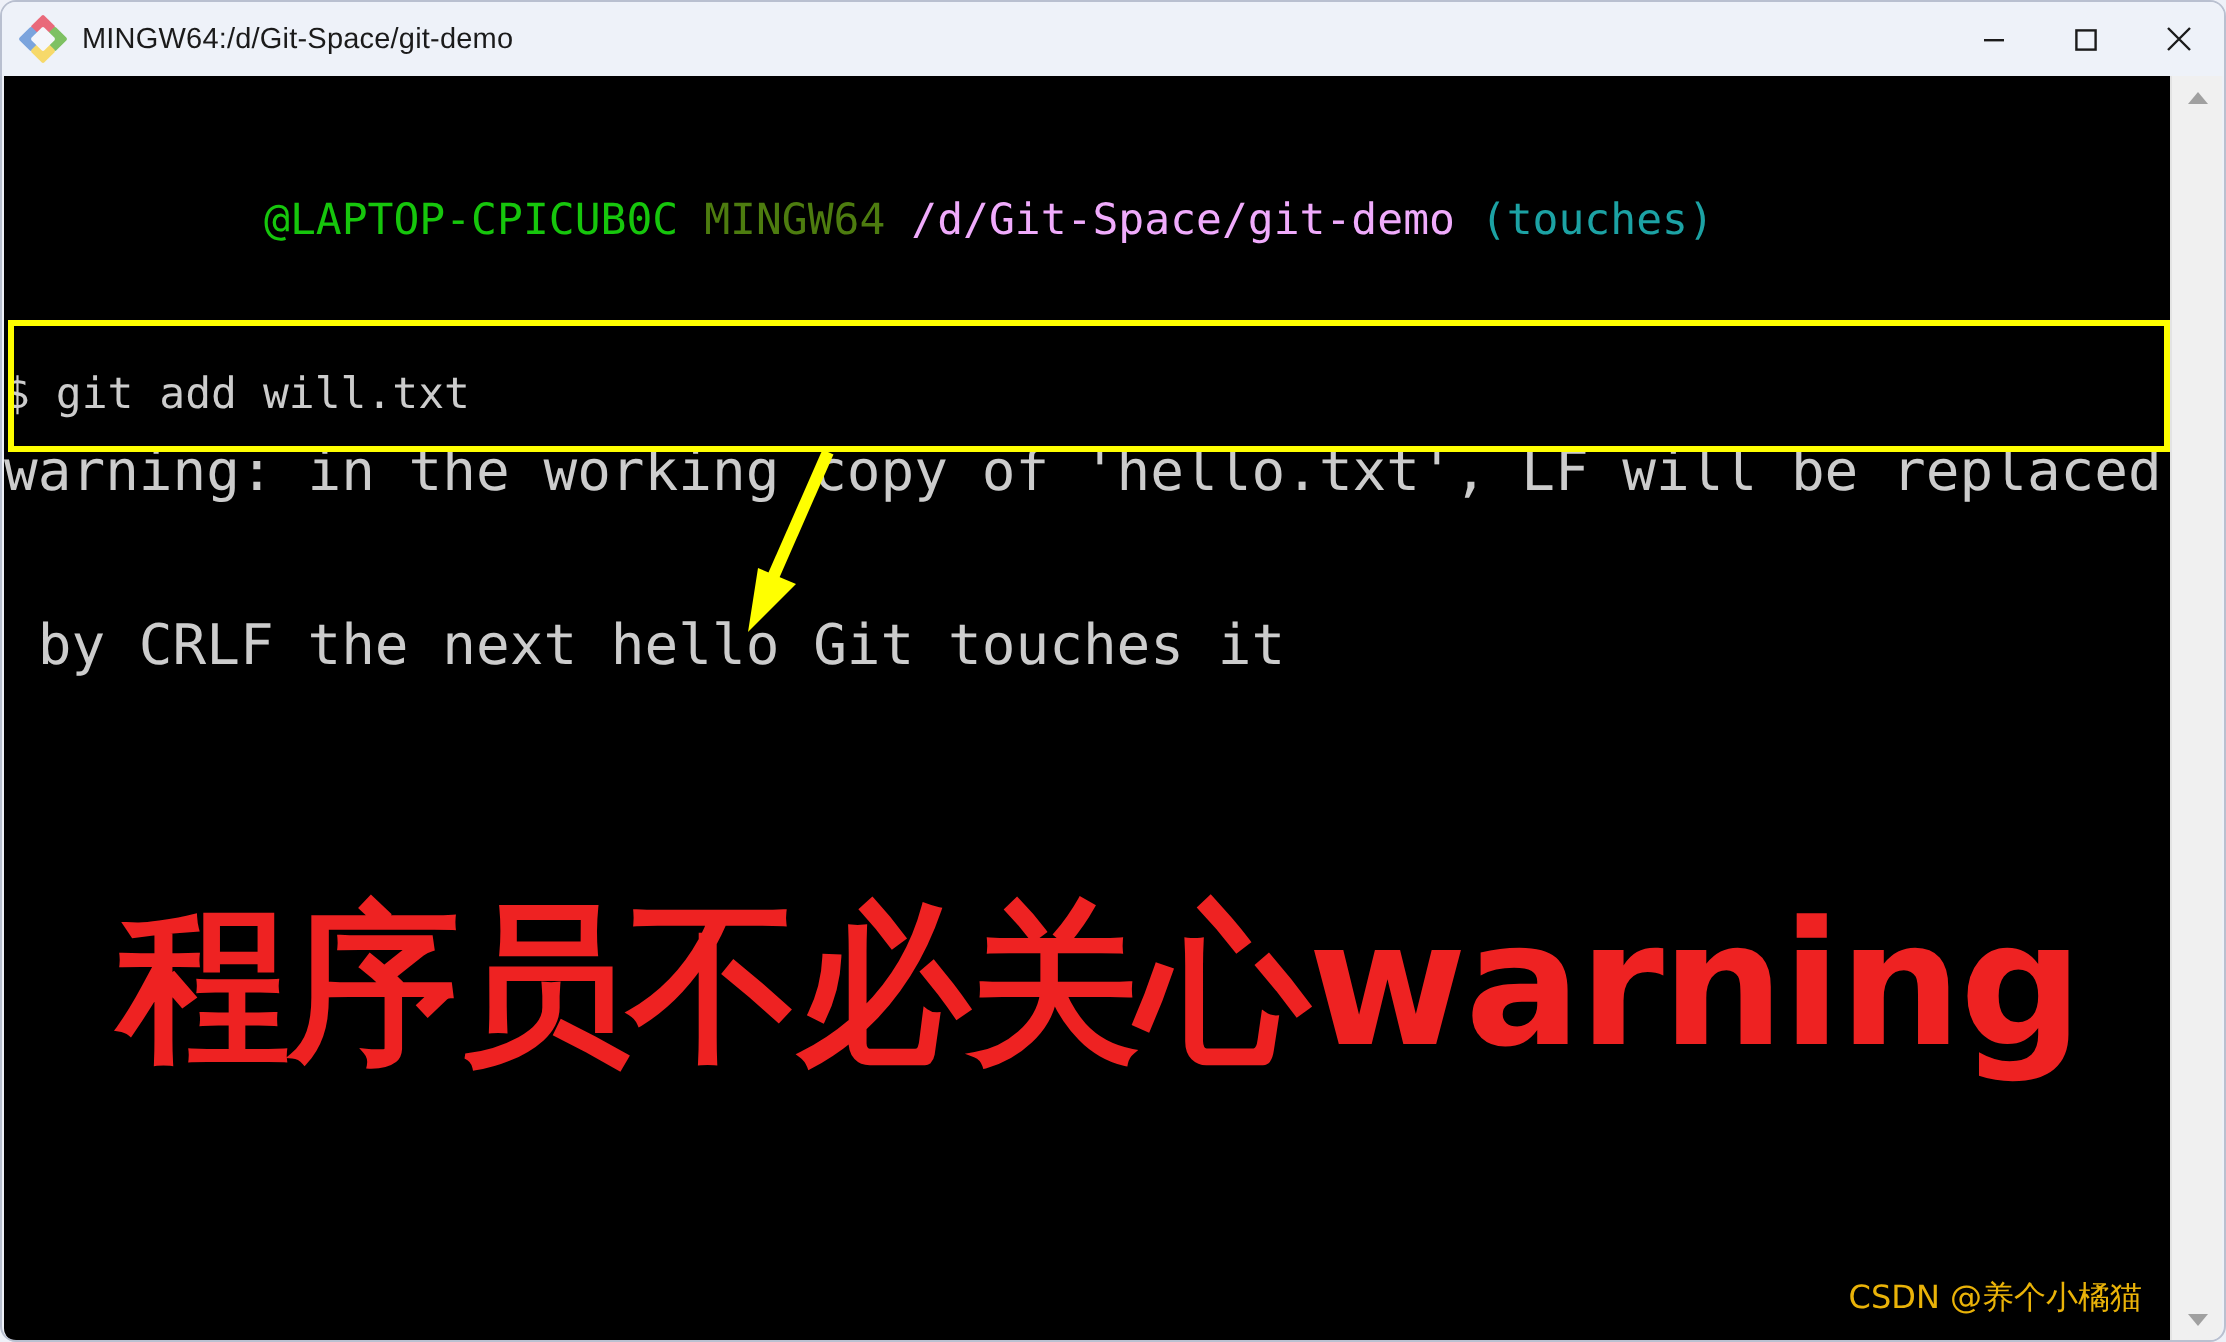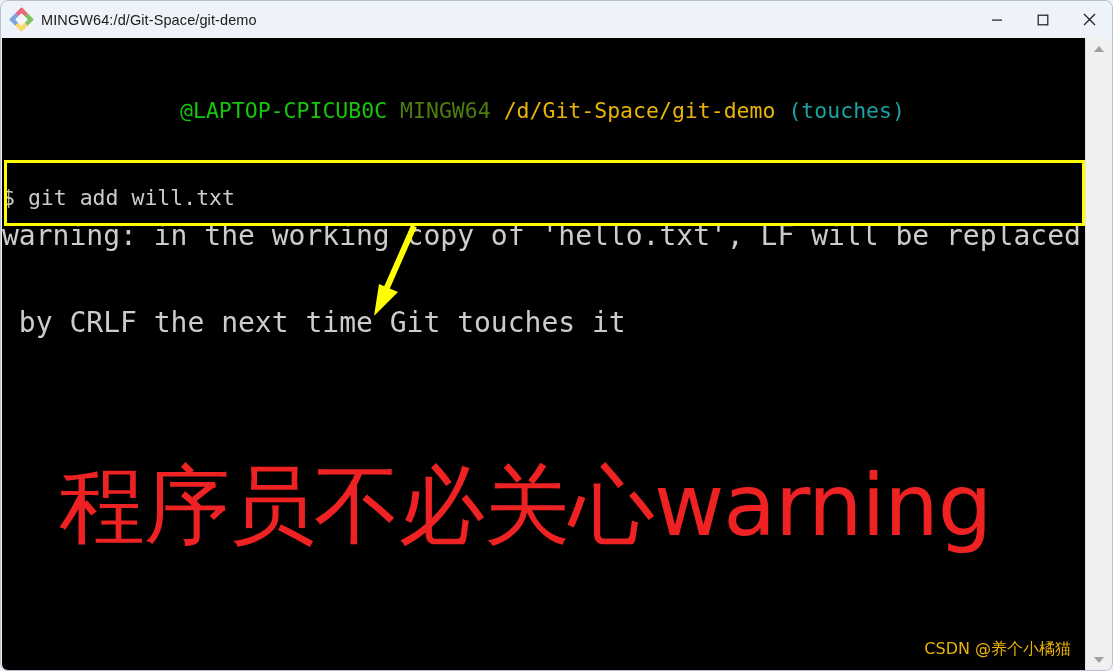--- a/index.html
+++ b/index.html
@@ -107,23 +107,23 @@
     font-family: "DejaVu Sans Mono", "Liberation Mono", monospace;
     font-size: 21.5px;
     line-height: 29px;
     color: #cccccc;
     white-space: pre;
     letter-spacing: 0px;
   }
 
   .ln { display: block; height: 29px; }
 
-  .c-green   { color: #16c60c; margin-left: 48px; }
+  .c-green   { color: #16c60c; }
   .c-magenta { color: #4d7c0f; }
-  .c-yellow  { color: #eab308; }
+  .c-yellow  { color: #f0abfc; }
   .c-cyan    { color: #1ca2a4; }
   .c-white   { color: #cccccc; }
 
   
   .prompt-line { text-align: left; padding-left: 130px; }
 
   
   .warn-box {
     position: absolute;
     left: 2px;
@@ -169,25 +169,24 @@
   }
 
   
   .red-head {
     position: absolute;
     left: 57px;
     top: 400px;
     color: #ee2222;
     font-family: "DejaVu Sans", "Liberation Sans", sans-serif;
     font-size: 86px;
-    font-weight: normal;
+    font-weight: bold;
     line-height: 110px;
     letter-spacing: -1px;
     white-space: nowrap;
-    margin-top: 12px;
   }
 
   
   .watermark {
     position: absolute;
     right: 16px;
     bottom: 11px;
     color: #eab308;
     font-family: "DejaVu Sans", "Liberation Sans", sans-serif;
     font-size: 16px;
@@ -271,21 +270,21 @@
 
     <div class="terminal">
 
       <div class="term-text">
         <span class="ln prompt-line"><span class="c-green">@LAPTOP-CPICUB0C</span> <span class="c-magenta">MINGW64</span> <span class="c-yellow">/d/Git-Space/git-demo</span> <span class="c-cyan">(touches)</span></span>
         <span class="ln"><span class="c-white">$ git add will.txt</span></span>
       </div>
 
       <div class="warn-text">
         <span class="ln">warning: in the working copy of 'hello.txt', LF will be replaced</span>
-        <span class="ln"> by CRLF the next time Git touches it</span>
+        <span class="ln"> by CRLF the next hello Git touches it</span>
       </div>
 
       <div class="warn-box"></div>
 
       <svg class="arrow-svg" width="80" height="95" viewBox="0 0 80 95">
         <path d="M62 2 L33 68" stroke="#ffff00" stroke-width="6" fill="none" stroke-linecap="butt"></path>
         <path d="M22 92 L27 60 L46 68 Z" fill="#ffff00"></path>
       </svg>
 
 

